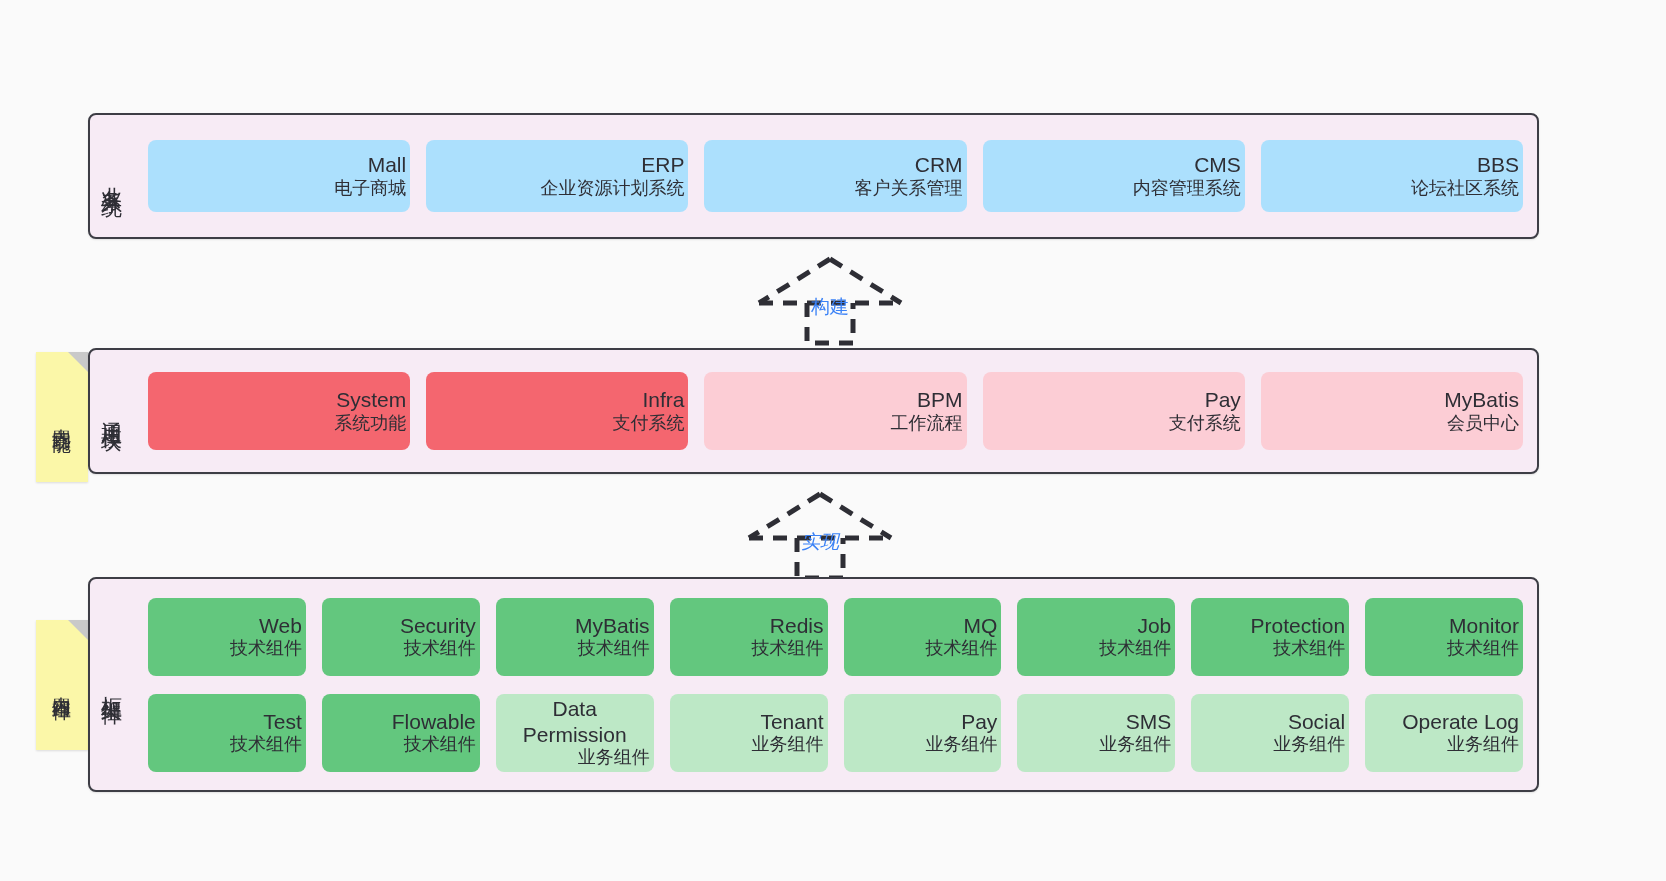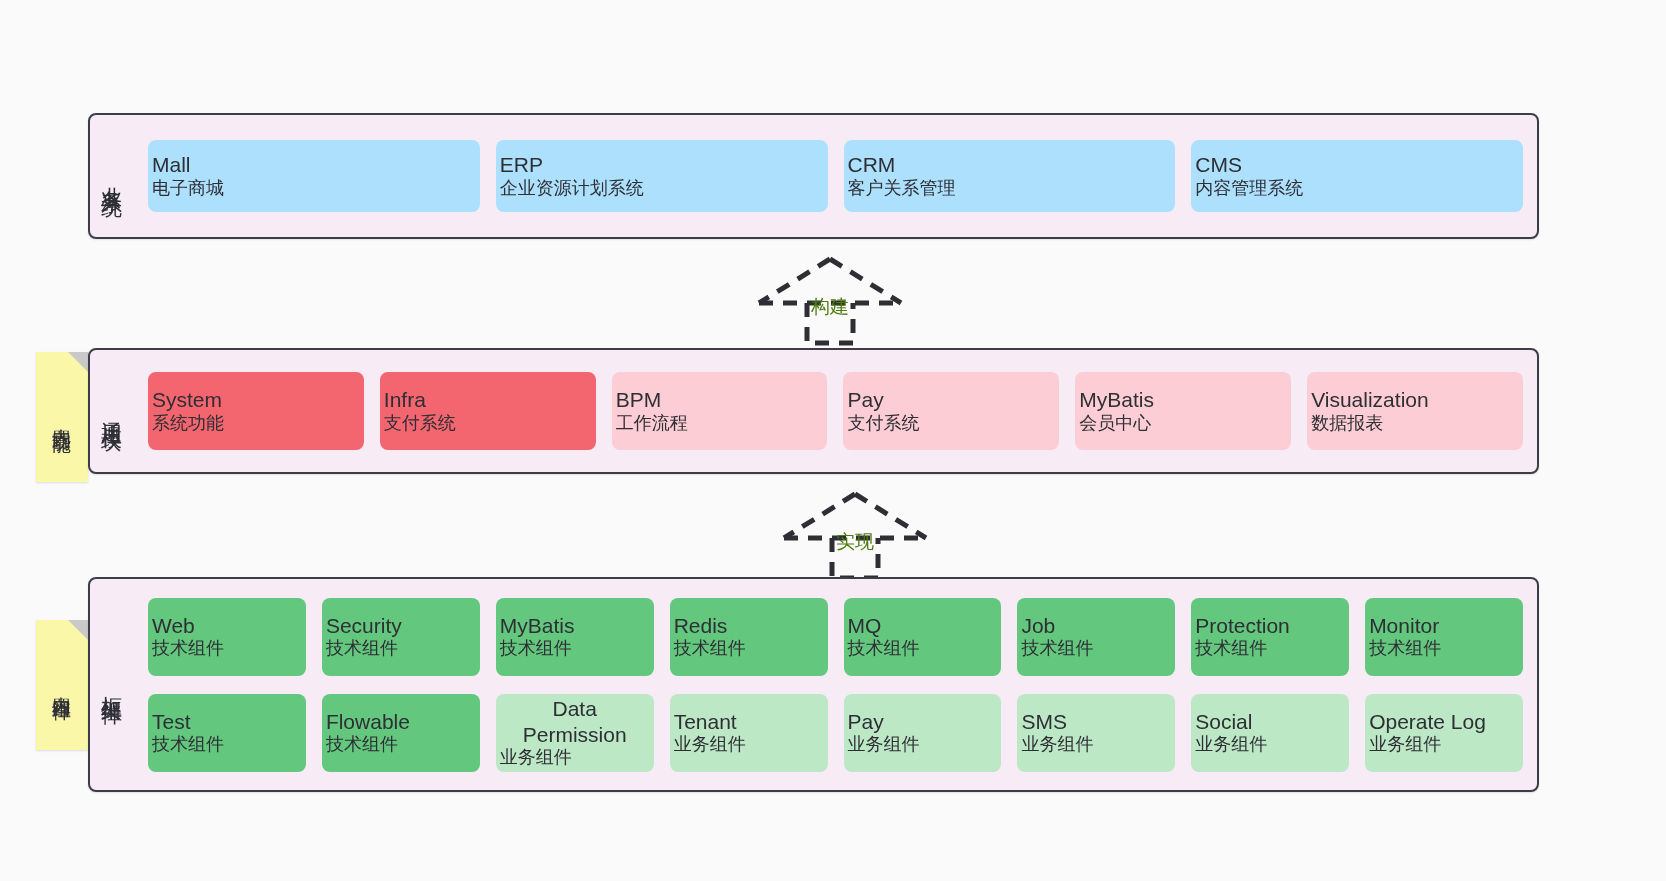--- a/index.html
+++ b/index.html
@@ -52,21 +52,21 @@
     align-content: center;
     gap: 18px 16px;
     padding: 16px 14px;
   }
 
   .card {
     box-sizing: border-box;
     border-radius: 8px;
     display: flex;
     flex-direction: column;
-    align-items: flex-start;
+    align-items: flex-end;
     justify-content: center;
     text-align: center;
     color: #2e2e35;
     line-height: 1.22;
     padding: 6px 4px;
     flex: 1 1 0;
     min-width: 0;
   }
   .card .t1 { font-size: 21px; }
   .card .t2 { font-size: 18px; }
@@ -119,28 +119,28 @@
   #sticky-framework { left: 36px; top: 620px; height: 130px; }
 
   
   .arrow { position: absolute; }
   .arrow svg { display: block; overflow: visible; }
   .arrow .arrow-label {
     position: absolute;
     left: 50%;
     transform: translateX(-50%);
     font-size: 19px;
-    color: #4d7c0f;
+    color: #3b82f6;
     background: transparent;
     white-space: nowrap;
     line-height: 1;
   }
   #arrow-build     { left: 755px; top: 255px; width: 150px; height: 90px; }
   #arrow-build .arrow-label { top: 42px; }
-  #arrow-implement { left: 780px; top: 490px; width: 150px; height: 90px; }
+  #arrow-implement { left: 745px; top: 490px; width: 150px; height: 90px; font-style: italic; }
   #arrow-implement .arrow-label { top: 42px; }
 </style>
 </head>
 <body>
 
 <div class="layer" id="layer-business">
   <div class="layer-title">业务系统</div>
   <div class="cards">
     <div class="card fill-blue">
       <span class="t1">Mall</span>
@@ -150,20 +150,24 @@
       <span class="t1">ERP</span>
       <span class="t2">企业资源计划系统</span>
     </div>
     <div class="card fill-blue">
       <span class="t1">CRM</span>
       <span class="t2">客户关系管理</span>
     </div>
     <div class="card fill-blue">
       <span class="t1">CMS</span>
       <span class="t2">内容管理系统</span>
+    </div>
+    <div class="card fill-blue">
+      <span class="t1">BBS</span>
+      <span class="t2">论坛社区系统</span>
     </div>
   </div>
 </div>
 
 <div class="arrow" id="arrow-build">
   <svg width="150" height="90" viewBox="0 0 150 90">
     <path d="M75 4 L146 48" fill="none" stroke="#2e2e35" stroke-width="5" stroke-dasharray="14 10"></path>
     <path d="M75 4 L4 48" fill="none" stroke="#2e2e35" stroke-width="5" stroke-dasharray="14 10"></path>
     <path d="M4 48 L146 48" fill="none" stroke="#2e2e35" stroke-width="5" stroke-dasharray="14 10"></path>
     <path d="M52 48 L52 88 L98 88 L98 48" fill="none" stroke="#2e2e35" stroke-width="5" stroke-dasharray="14 10"></path>
@@ -191,24 +195,20 @@
       <span class="t2">工作流程</span>
     </div>
     <div class="card fill-pink">
       <span class="t1">Pay</span>
       <span class="t2">支付系统</span>
     </div>
     <div class="card fill-pink">
       <span class="t1">MyBatis</span>
       <span class="t2">会员中心</span>
     </div>
-    <div class="card fill-pink">
-      <span class="t1">Visualization</span>
-      <span class="t2">数据报表</span>
-    </div>
   </div>
 </div>
 
 <div class="arrow" id="arrow-implement">
   <svg width="150" height="90" viewBox="0 0 150 90">
     <path d="M75 4 L146 48" fill="none" stroke="#2e2e35" stroke-width="5" stroke-dasharray="14 10"></path>
     <path d="M75 4 L4 48" fill="none" stroke="#2e2e35" stroke-width="5" stroke-dasharray="14 10"></path>
     <path d="M4 48 L146 48" fill="none" stroke="#2e2e35" stroke-width="5" stroke-dasharray="14 10"></path>
     <path d="M52 48 L52 88 L98 88 L98 48" fill="none" stroke="#2e2e35" stroke-width="5" stroke-dasharray="14 10"></path>
   </svg>

